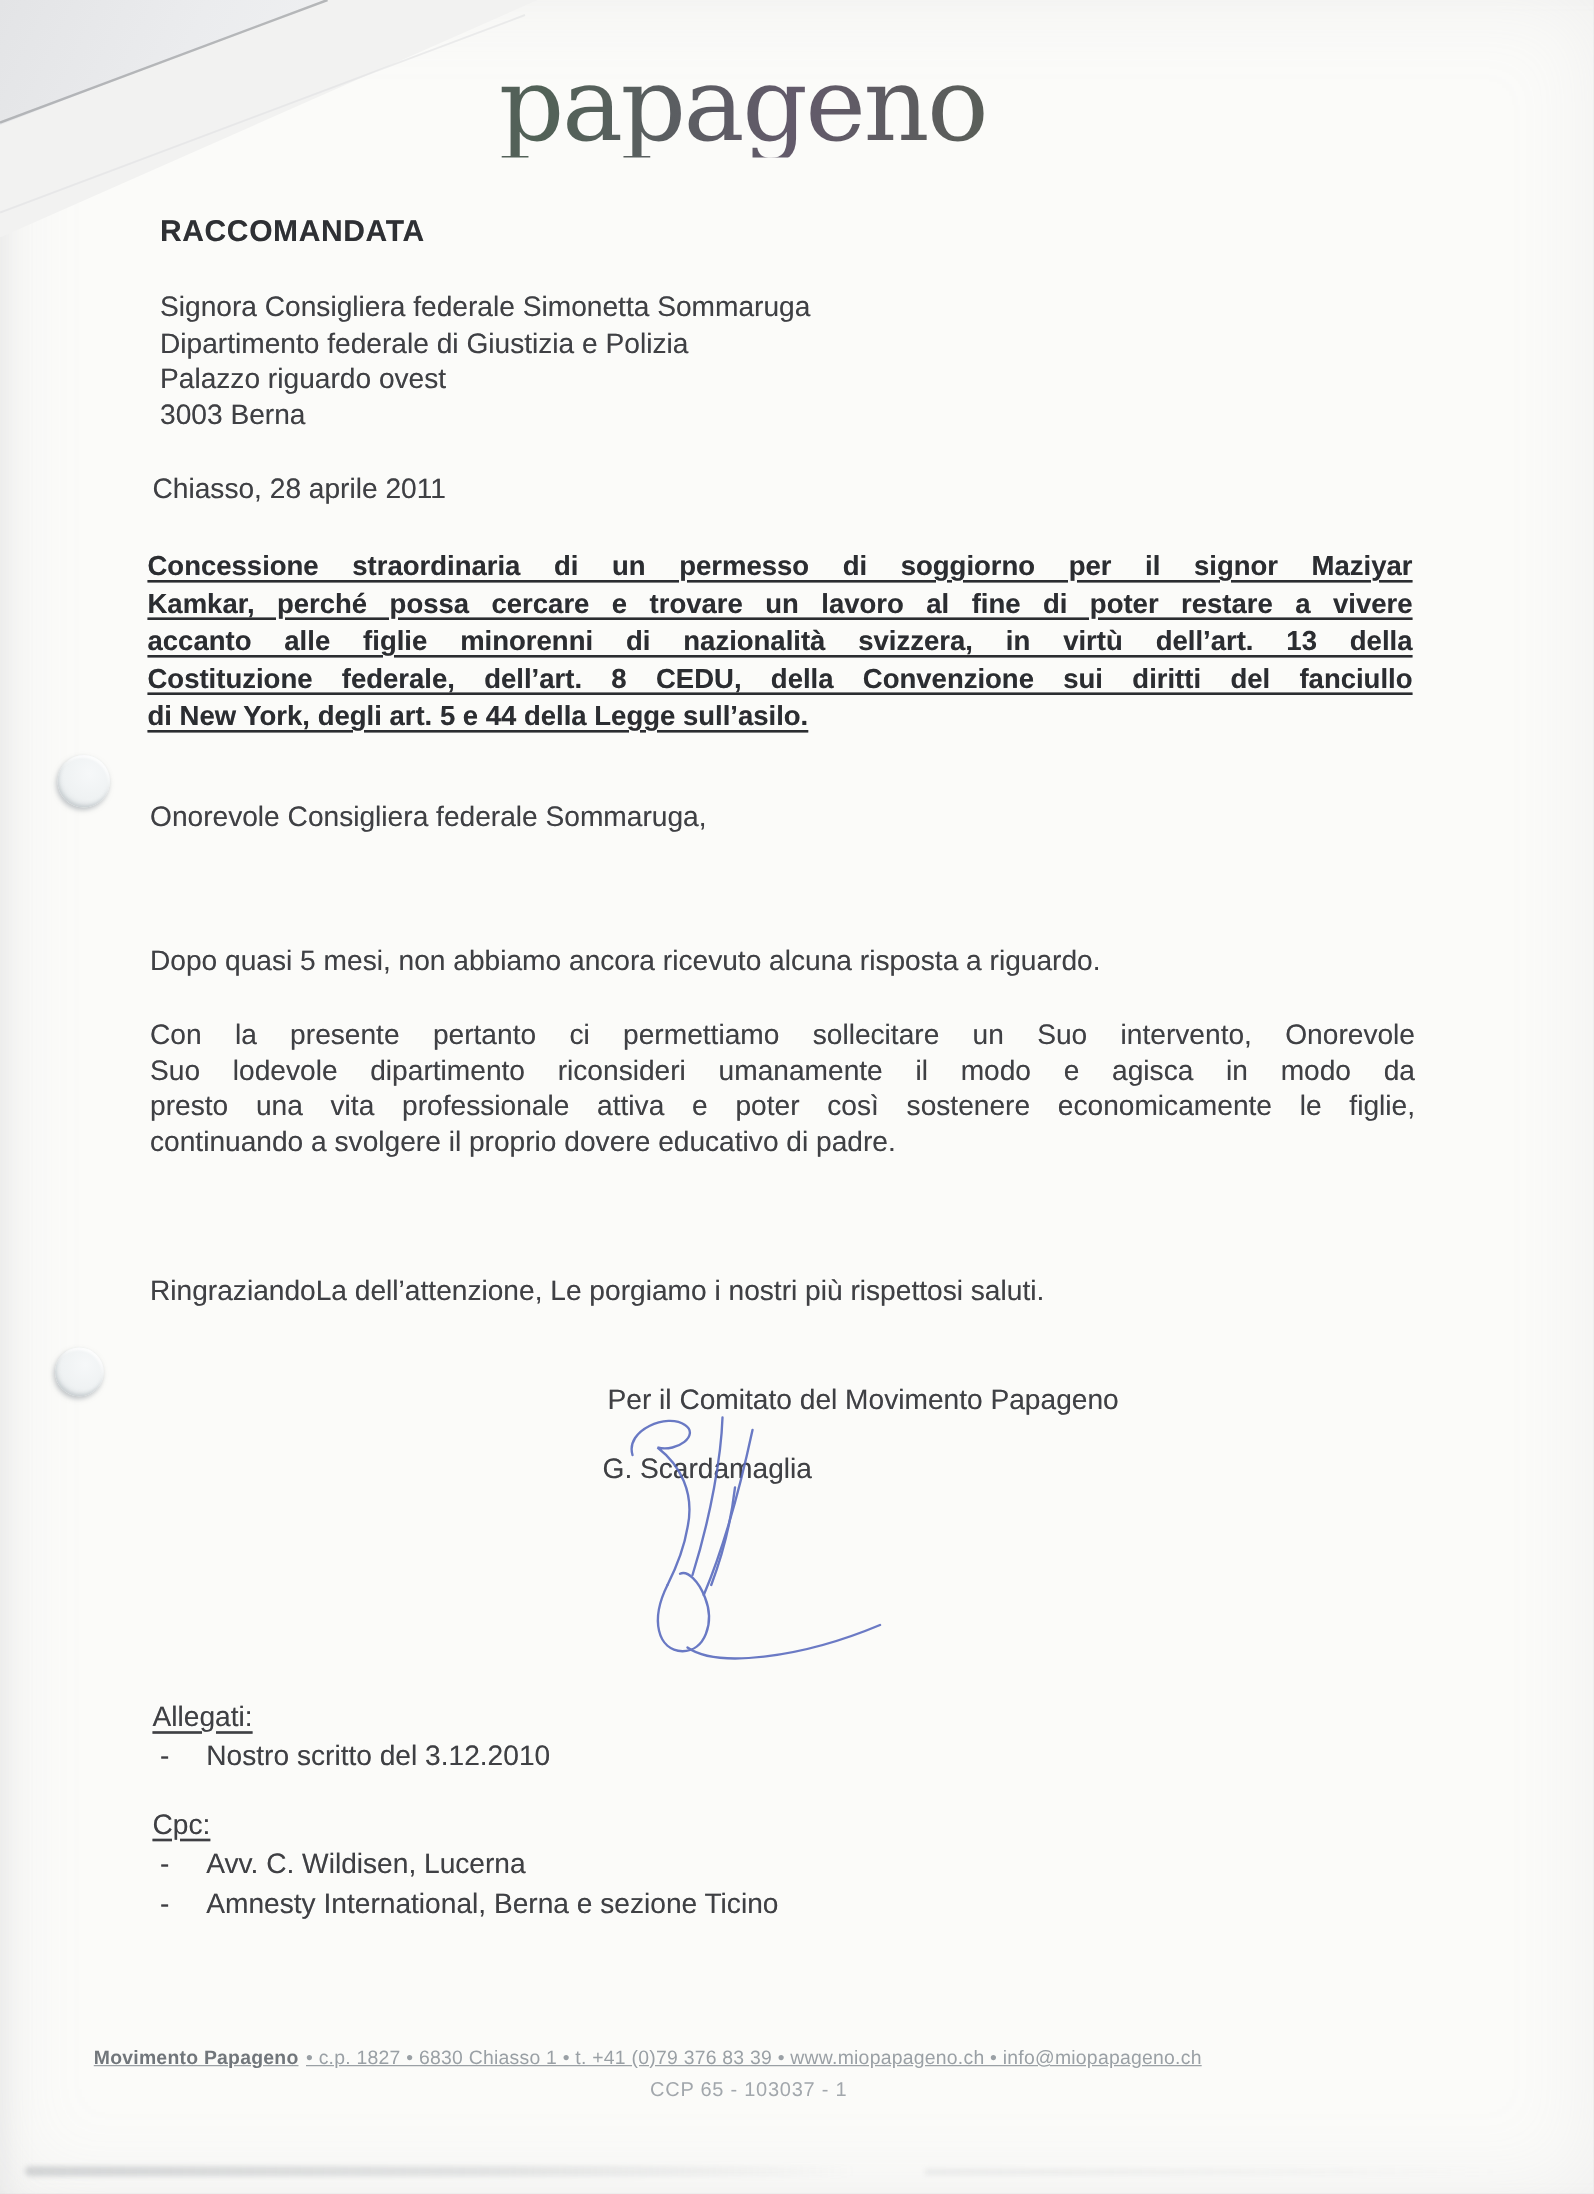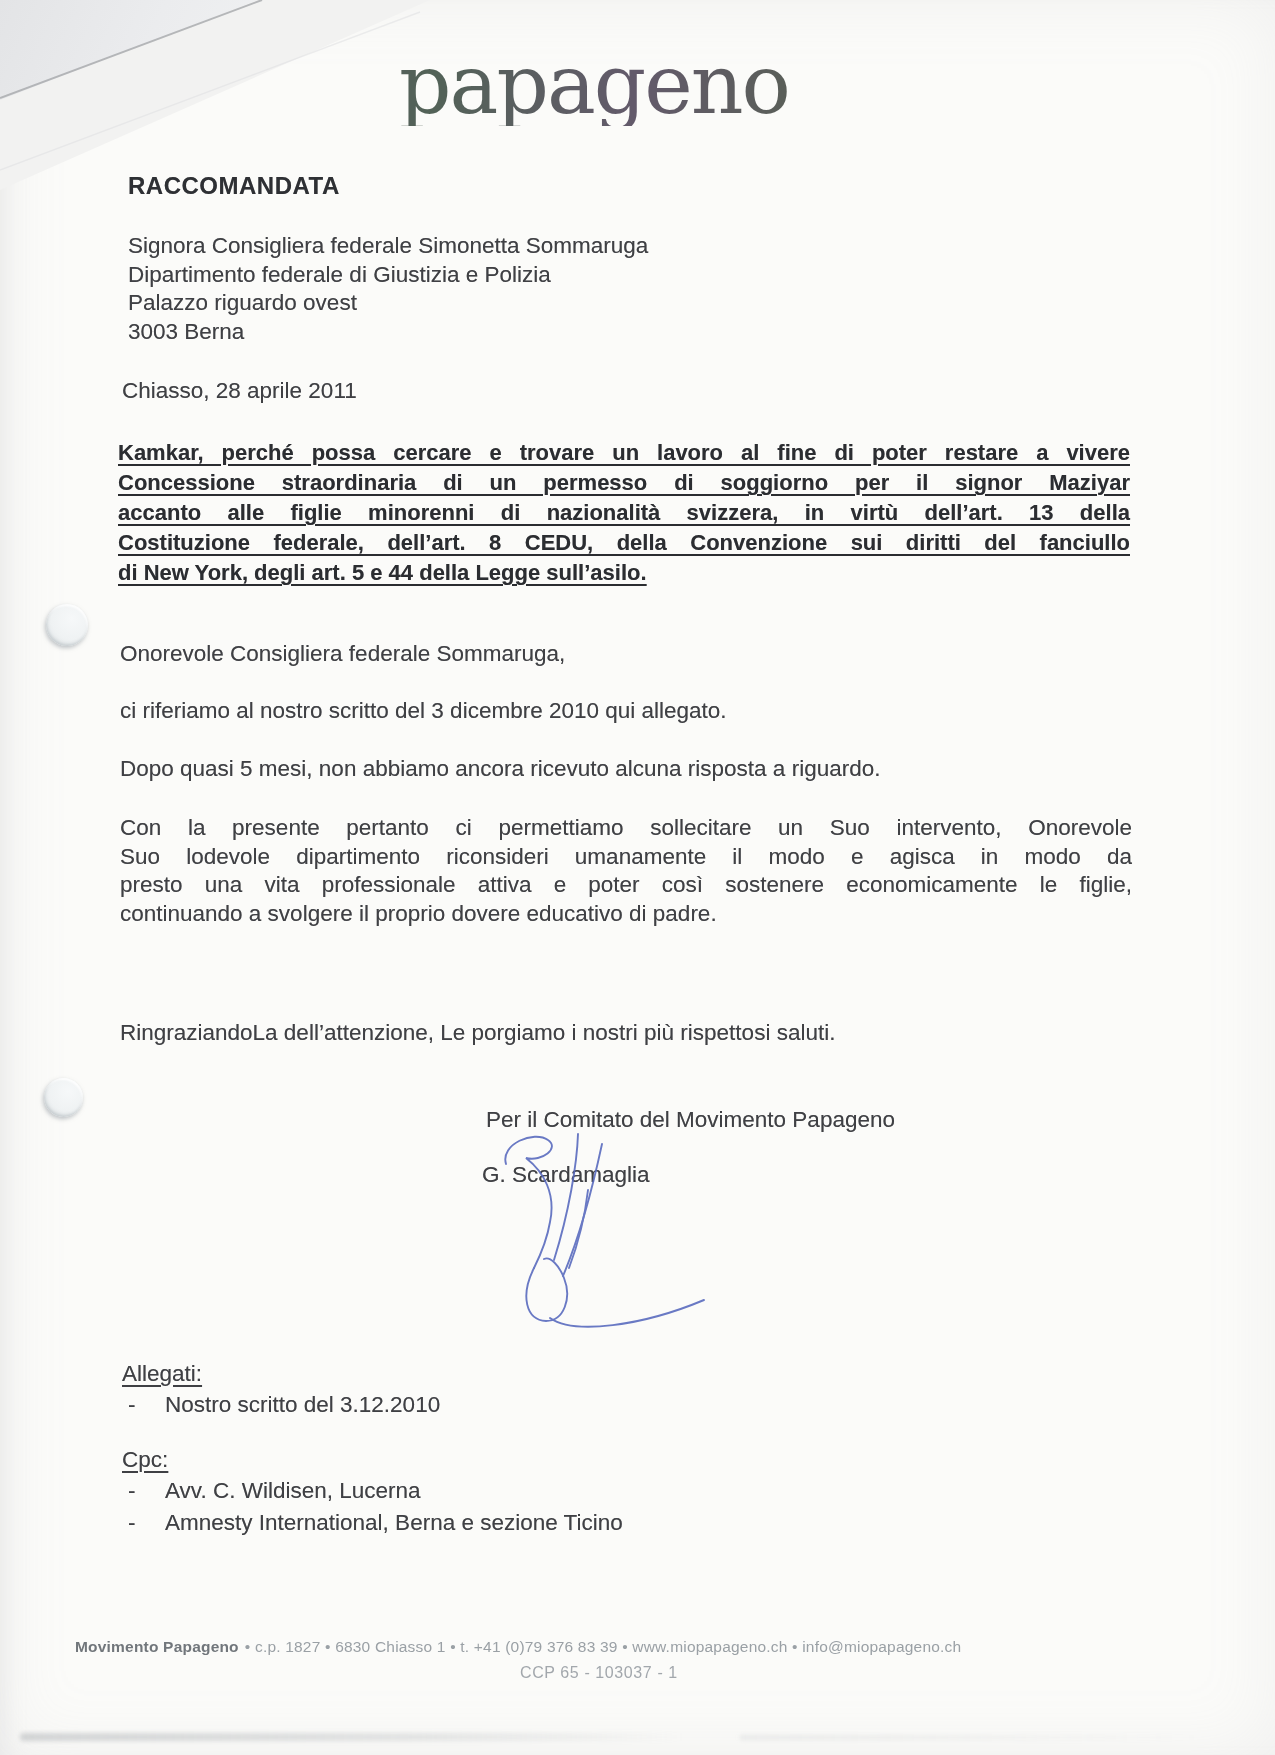--- a/index.html
+++ b/index.html
@@ -74,21 +74,21 @@
   .sig{left:492px;top:1128px;width:224px;height:200px;overflow:visible;}
   .heading-u{text-decoration:underline;text-underline-offset:4px;}
   .allegati-h{left:122px;top:1360px;}
   .li{font-size:22.5px;line-height:28.5px;display:flex;}
   .li .dash{width:37px;flex:0 0 37px;}
   .li1{left:128px;top:1391px;width:900px;}
   .cpc-h{left:122px;top:1446px;}
   .li2{left:128px;top:1477px;width:900px;}
   .li3{left:128px;top:1509px;width:900px;}
   
-  .footer1{left:75px;top:1638px;width:1130px;font-size:15.5px;letter-spacing:.2px;color:#9aa0a5;white-space:nowrap;}
+  .footer1{left:75px;top:1638px;width:1130px;font-size:15.5px;letter-spacing:.2px;color:#9aa0a5;white-space:nowrap;text-decoration:underline;}
   .footer1 .brand{font-weight:bold;color:#71767b;margin-right:6px;}
   .footer2{left:520px;top:1664px;font-size:16px;letter-spacing:.6px;color:#a2a7ac;}
   .soft{text-shadow:0 0 .5px rgba(70,72,78,.45);}
 </style>
 </head>
 <body>
 
 <div class="page">
 
   <div class="abs fold-band"></div>
@@ -109,29 +109,28 @@
   <div class="abs addr b soft">
     <div>Signora Consigliera federale Simonetta Sommaruga</div>
     <div>Dipartimento federale di Giustizia e Polizia</div>
     <div>Palazzo riguardo ovest</div>
     <div>3003 Berna</div>
   </div>
 
   <div class="abs date b soft">Chiasso, 28 aprile 2011</div>
 
   <div class="abs subject soft">
+    <div class="jline">Concessione straordinaria di un permesso di soggiorno per il signor Maziyar</div>
     <div class="jline">Kamkar, perché possa cercare e trovare un lavoro al fine di poter restare a vivere</div>
-    <div class="jline">Concessione straordinaria di un permesso di soggiorno per il signor Maziyar</div>
     <div class="jline">accanto alle figlie minorenni di nazionalità svizzera, in virtù dell’art. 13 della</div>
     <div class="jline">Costituzione federale, dell’art. 8 CEDU, della Convenzione sui diritti del fanciullo</div>
     <div class="jline last">di New York, degli art. 5 e 44 della Legge sull’asilo.</div>
   </div>
 
   <div class="abs salut b soft">Onorevole Consigliera federale Sommaruga,</div>
-  <div class="abs p1 b soft">ci riferiamo al nostro scritto del 3 dicembre 2010 qui allegato.</div>
   <div class="abs p2 b soft">Dopo quasi 5 mesi, non abbiamo ancora ricevuto alcuna risposta a riguardo.</div>
 
   <div class="abs p3 b soft">
     <div class="jline">Con la presente pertanto ci permettiamo sollecitare un Suo intervento, Onorevole</div>
     <div class="jline">Suo lodevole dipartimento riconsideri umanamente il modo e agisca in modo da</div>
     <div class="jline">presto una vita professionale attiva e poter così sostenere economicamente le figlie,</div>
     <div class="jline last">continuando a svolgere il proprio dovere educativo di padre.</div>
   </div>
 
   <div class="abs p4 b soft">RingraziandoLa dell’attenzione, Le porgiamo i nostri più rispettosi saluti.</div>

